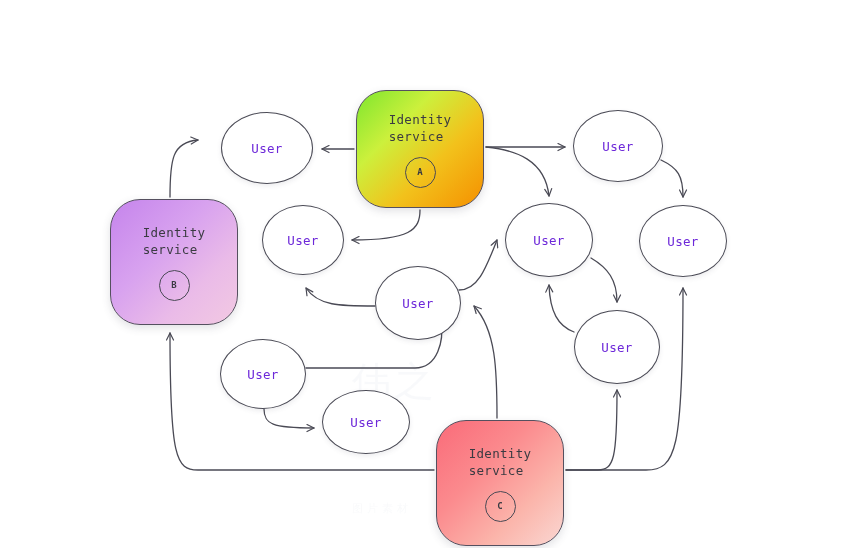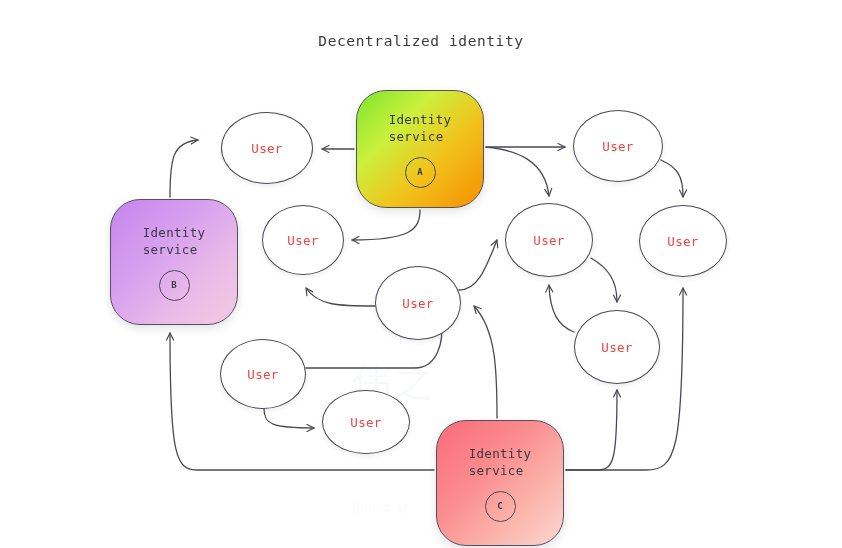--- a/index.html
+++ b/index.html
@@ -42,21 +42,21 @@
   }
   .user-node {
     border: 1.4px solid #4a4a55;
     border-radius: 50% / 50%;
     background: #ffffff;
     box-shadow: 0 2px 5px rgba(70,70,90,0.10);
   }
   .user-label {
     font-family: "DejaVu Sans Mono", "Liberation Mono", monospace;
     font-size: 12.5px;
-    color: #ef4444;
+    color: #6d28d9;
     letter-spacing: 0.3px;
     white-space: pre;
   }
   .svc-node {
     border: 1.4px solid #55505f;
     border-radius: 30px;
     box-shadow: 0 3px 8px rgba(70,70,90,0.16);
   }
   .svc-title {
     font-family: "DejaVu Sans Mono", "Liberation Mono", monospace;
@@ -97,21 +97,20 @@
   #watermark .wm-sub {
     font-size: 11px;
     letter-spacing: 4px;
   }
 </style>
 </head>
 <body>
 
 <div id="stage">
 
-  <div id="title">Decentralized identity</div>
 
   <div id="watermark">
     <div>伟之</div>
     <div class="wm-sub">图片素材</div>
   </div>
 
   <svg id="edges" viewBox="0 0 842 548" xmlns="http://www.w3.org/2000/svg">
     <defs>
       <marker id="arrow" markerWidth="9" markerHeight="9" refX="8" refY="4.5" orient="auto" markerUnits="userSpaceOnUse">
         <path d="M1,1 L8,4.5 L1,8" fill="none" stroke="#4a4a55" stroke-width="1.2" stroke-linecap="round" stroke-linejoin="round"></path>

